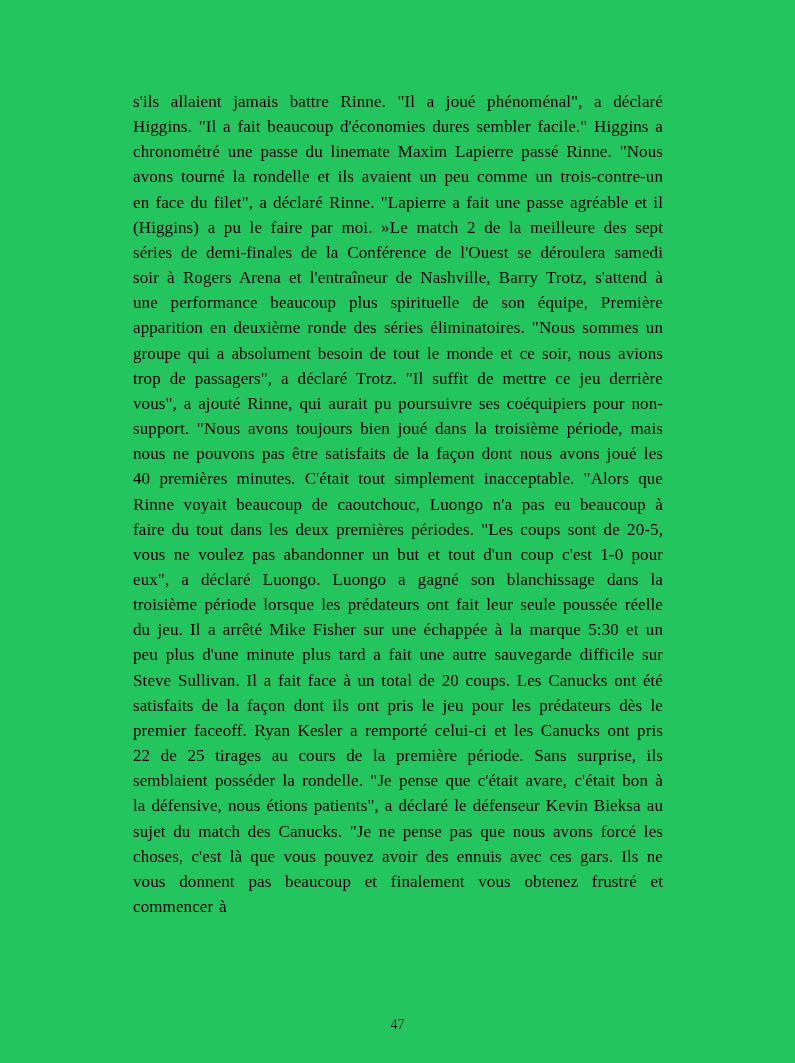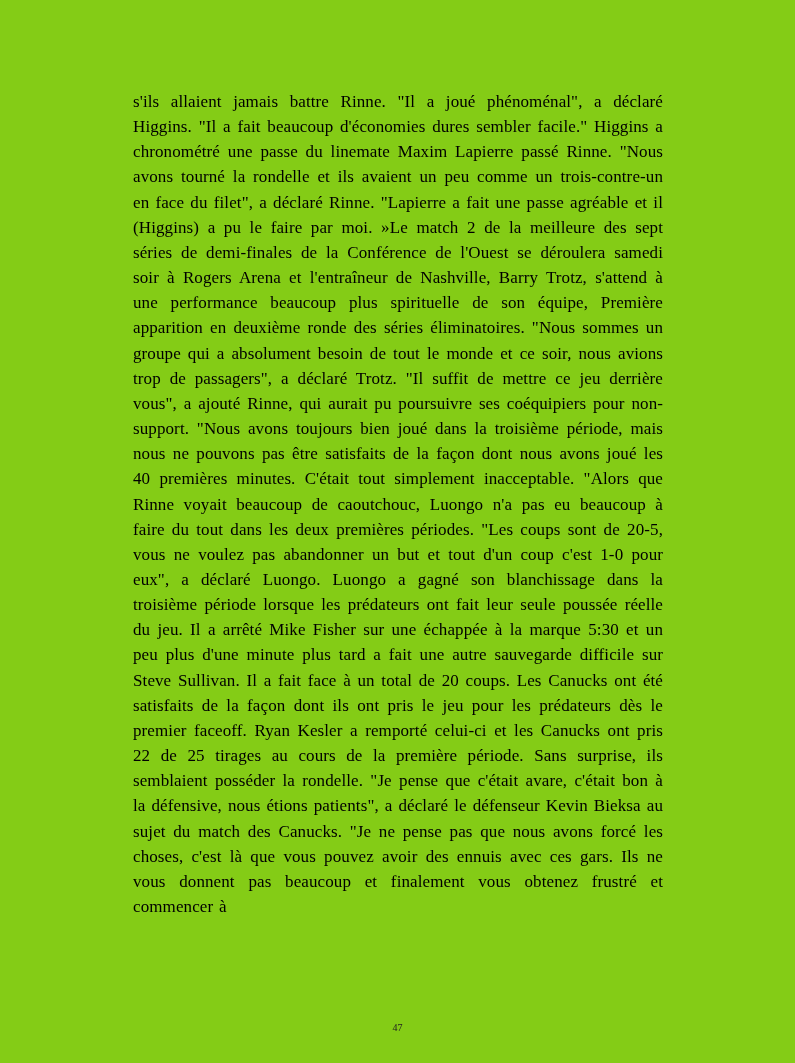--- a/index.html
+++ b/index.html
@@ -3,21 +3,21 @@
 <meta charset="utf-8">
 <style>
   * { margin: 0; padding: 0; box-sizing: border-box; }
   html, body {
     background: #ffffff;
   }
   .page {
     position: relative;
     width: 795px;
     height: 1063px;
-    background: #84cc16;
+    background: #22c55e;
     font-family: "Liberation Serif", "DejaVu Serif", serif;
     color: #000000;
     overflow: hidden;
     margin: 0 auto;
   }
   .body-text {
     position: absolute;
     left: 133px;
     top: 89px;
     width: 530px;
@@ -27,21 +27,21 @@
     letter-spacing: 0.1px;
     word-spacing: 1.5px;
     color: #000000;
   }
   .page-number {
     position: absolute;
     left: 0;
     right: 0;
     bottom: 30px;
     text-align: center;
-    font-size: 10px;
+    font-size: 14px;
     color: #222222;
   }
 </style>
 </head>
 <body>
 
 <div class="page">
   <div class="body-text">s'ils allaient jamais battre Rinne. "Il a joué phénoménal", a déclaré Higgins. "Il a fait beaucoup d'économies dures sembler facile." Higgins a chronométré une passe du linemate Maxim Lapierre passé Rinne. "Nous avons tourné la rondelle et ils avaient un peu comme un trois-contre-un en face du filet", a déclaré Rinne. "Lapierre a fait une passe agréable et il (Higgins) a pu le faire par moi. »Le match 2 de la meilleure des sept séries de demi-finales de la Conférence de l'Ouest se déroulera samedi soir à Rogers Arena et l'entraîneur de Nashville, Barry Trotz, s'attend à une performance beaucoup plus spirituelle de son équipe, Première apparition en deuxième ronde des séries éliminatoires. "Nous sommes un groupe qui a absolument besoin de tout le monde et ce soir, nous avions trop de passagers", a déclaré Trotz. "Il suffit de mettre ce jeu derrière vous", a ajouté Rinne, qui aurait pu poursuivre ses coéquipiers pour non-support. "Nous avons toujours bien joué dans la troisième période, mais nous ne pouvons pas être satisfaits de la façon dont nous avons joué les 40 premières minutes. C'était tout simplement inacceptable. "Alors que Rinne voyait beaucoup de caoutchouc, Luongo n'a pas eu beaucoup à faire du tout dans les deux premières périodes. "Les coups sont de 20-5, vous ne voulez pas abandonner un but et tout d'un coup c'est 1-0 pour eux", a déclaré Luongo. Luongo a gagné son blanchissage dans la troisième période lorsque les prédateurs ont fait leur seule poussée réelle du jeu. Il a arrêté Mike Fisher sur une échappée à la marque 5:30 et un peu plus d'une minute plus tard a fait une autre sauvegarde difficile sur Steve Sullivan. Il a fait face à un total de 20 coups. Les Canucks ont été satisfaits de la façon dont ils ont pris le jeu pour les prédateurs dès le premier faceoff. Ryan Kesler a remporté celui-ci et les Canucks ont pris 22 de 25 tirages au cours de la première période. Sans surprise, ils semblaient posséder la rondelle. "Je pense que c'était avare, c'était bon à la défensive, nous étions patients", a déclaré le défenseur Kevin Bieksa au sujet du match des Canucks. "Je ne pense pas que nous avons forcé les choses, c'est là que vous pouvez avoir des ennuis avec ces gars. Ils ne vous donnent pas beaucoup et finalement vous obtenez frustré et commencer à</div>
   <div class="page-number">47</div>
 </div>

